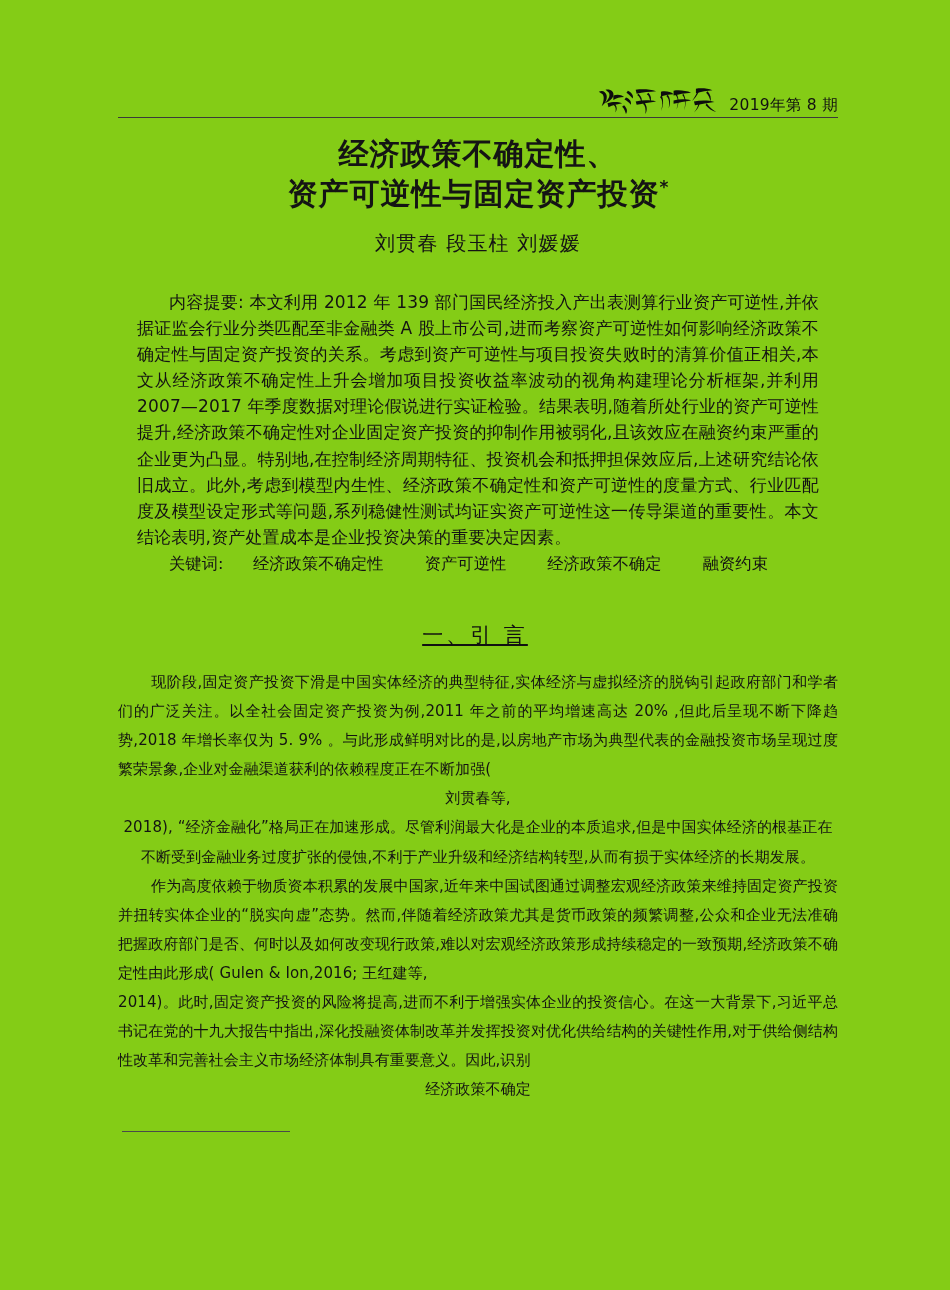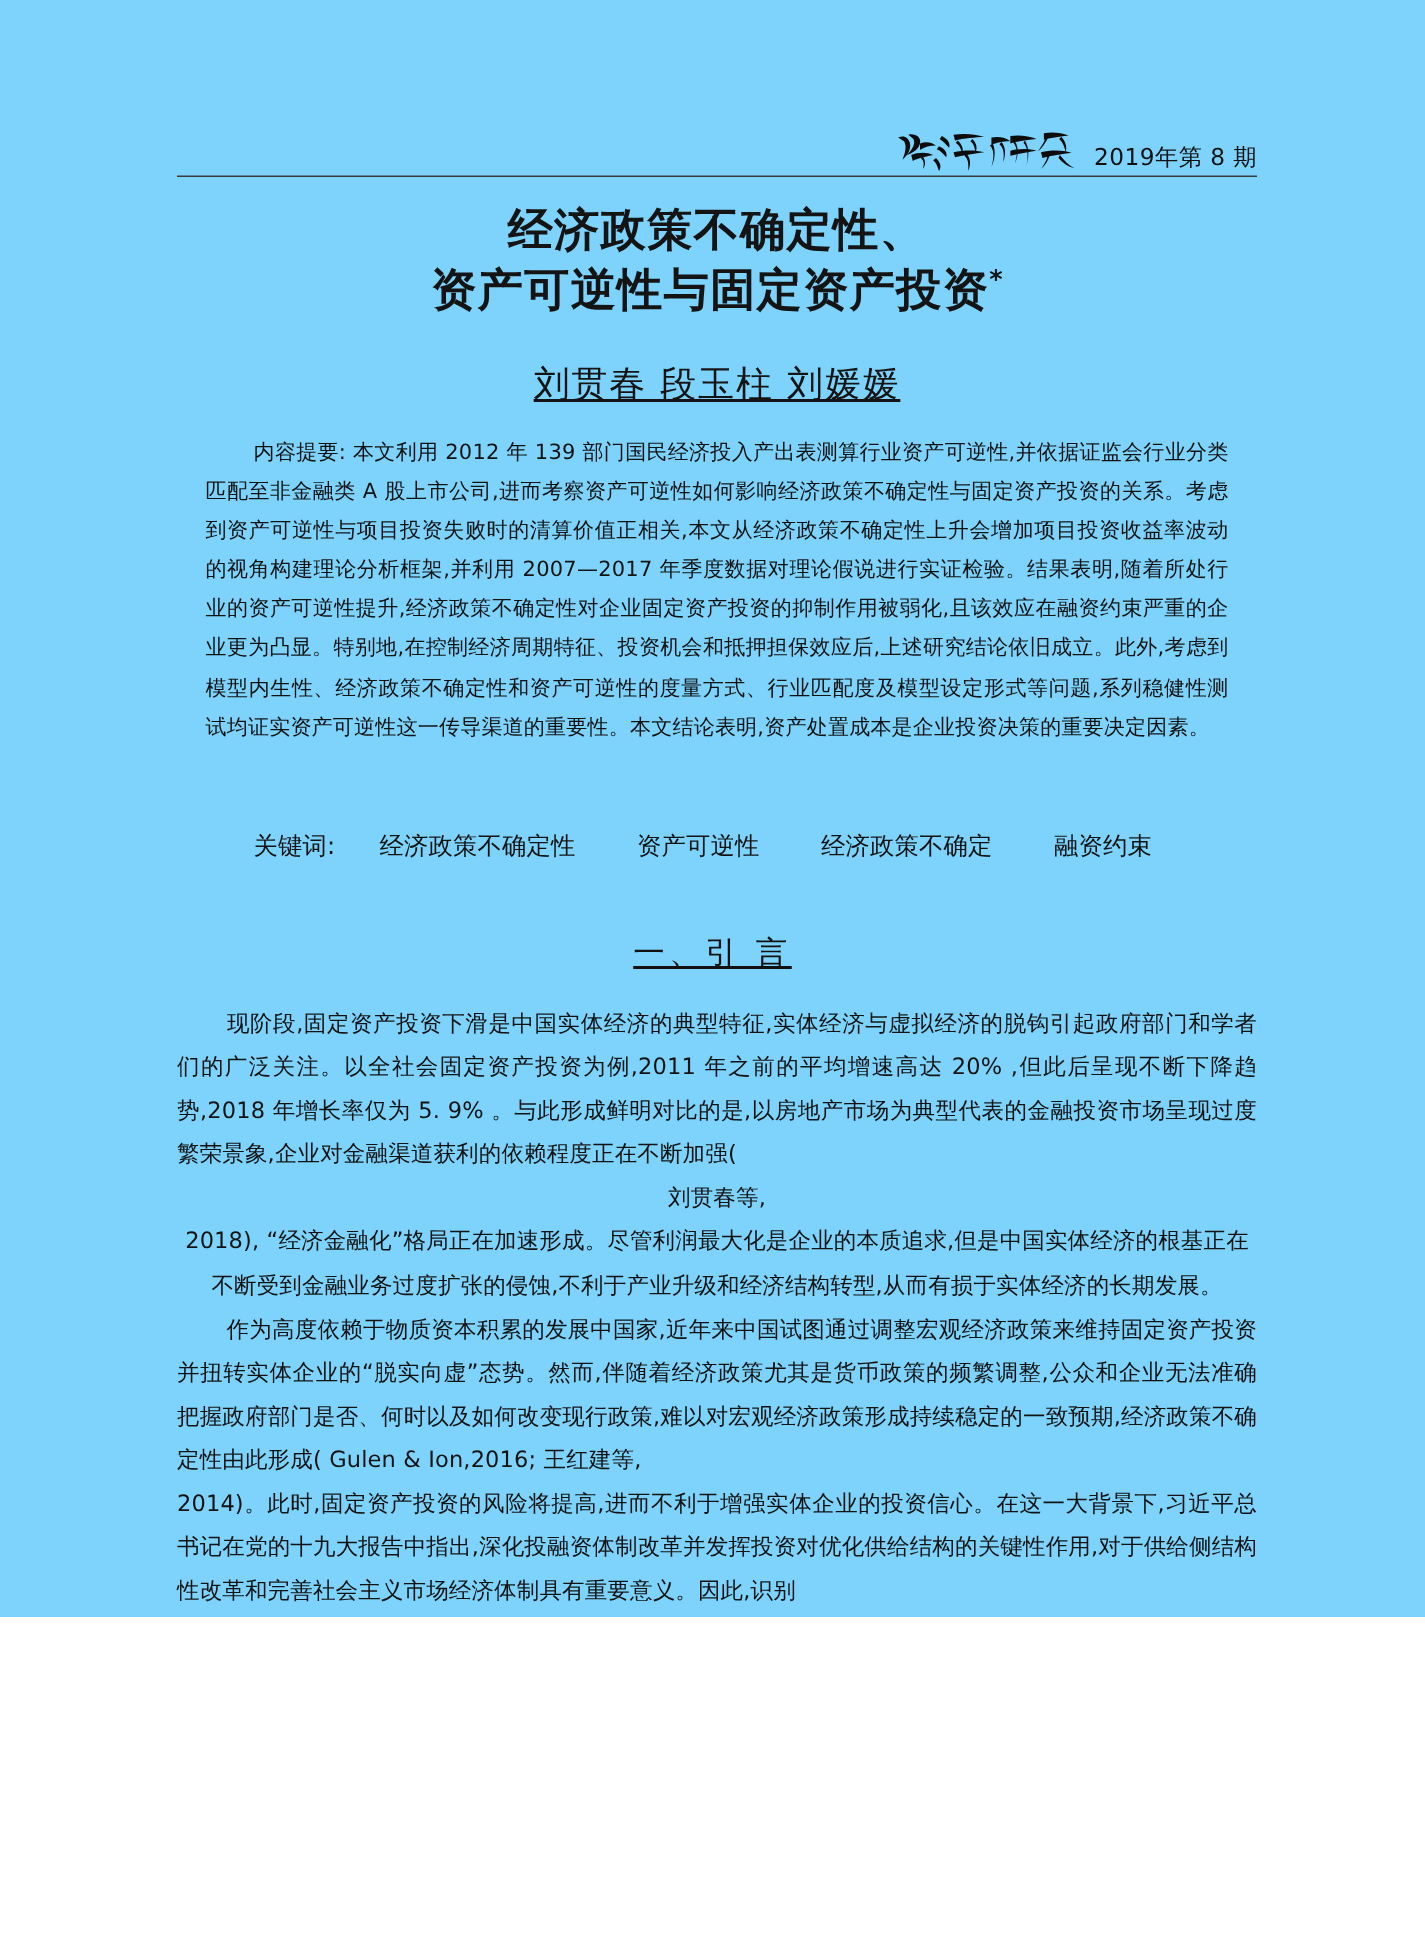--- a/index.html
+++ b/index.html
@@ -8,23 +8,23 @@
     background: #ffffff;
   }
   body {
     font-family: "DejaVu Sans", "Liberation Sans", sans-serif;
     color: #111111;
     -webkit-font-smoothing: antialiased;
   }
   .page {
     position: relative;
     width: 950px;
-    height: 1078px;
+    height: 1290px;
     margin: 0 auto;
-    background: #7dd3fc;
+    background: #84cc16;
     overflow: hidden;
   }
 
   
   .masthead {
     position: absolute;
     left: 118px;
     right: 112px;
     top: 74px;
     height: 42px;
@@ -74,35 +74,34 @@
     color: #141414;
     white-space: nowrap;
   }
   .title-star {
     font-size: 17px;
     vertical-align: super;
     line-height: 0;
     letter-spacing: 0;
   }
   .authors {
-    margin-top: 28px;
-    font-size: 24px;
+    margin-top: 15px;
+    font-size: 20px;
     line-height: 28px;
     letter-spacing: 1.2px;
     color: #141414;
-    text-decoration: underline;
   }
 
   
   .abstract {
     position: absolute;
     left: 137px;
     width: 682px;
     top: 289px;
-    font-size: 14px;
+    font-size: 17px;
     line-height: 26.1px;
     text-align: justify;
     text-justify: inter-ideograph;
     letter-spacing: 0.15px;
     color: #131313;
   }
   .abstract p {
     margin: 0;
   }
   .abstract .lead-indent {

